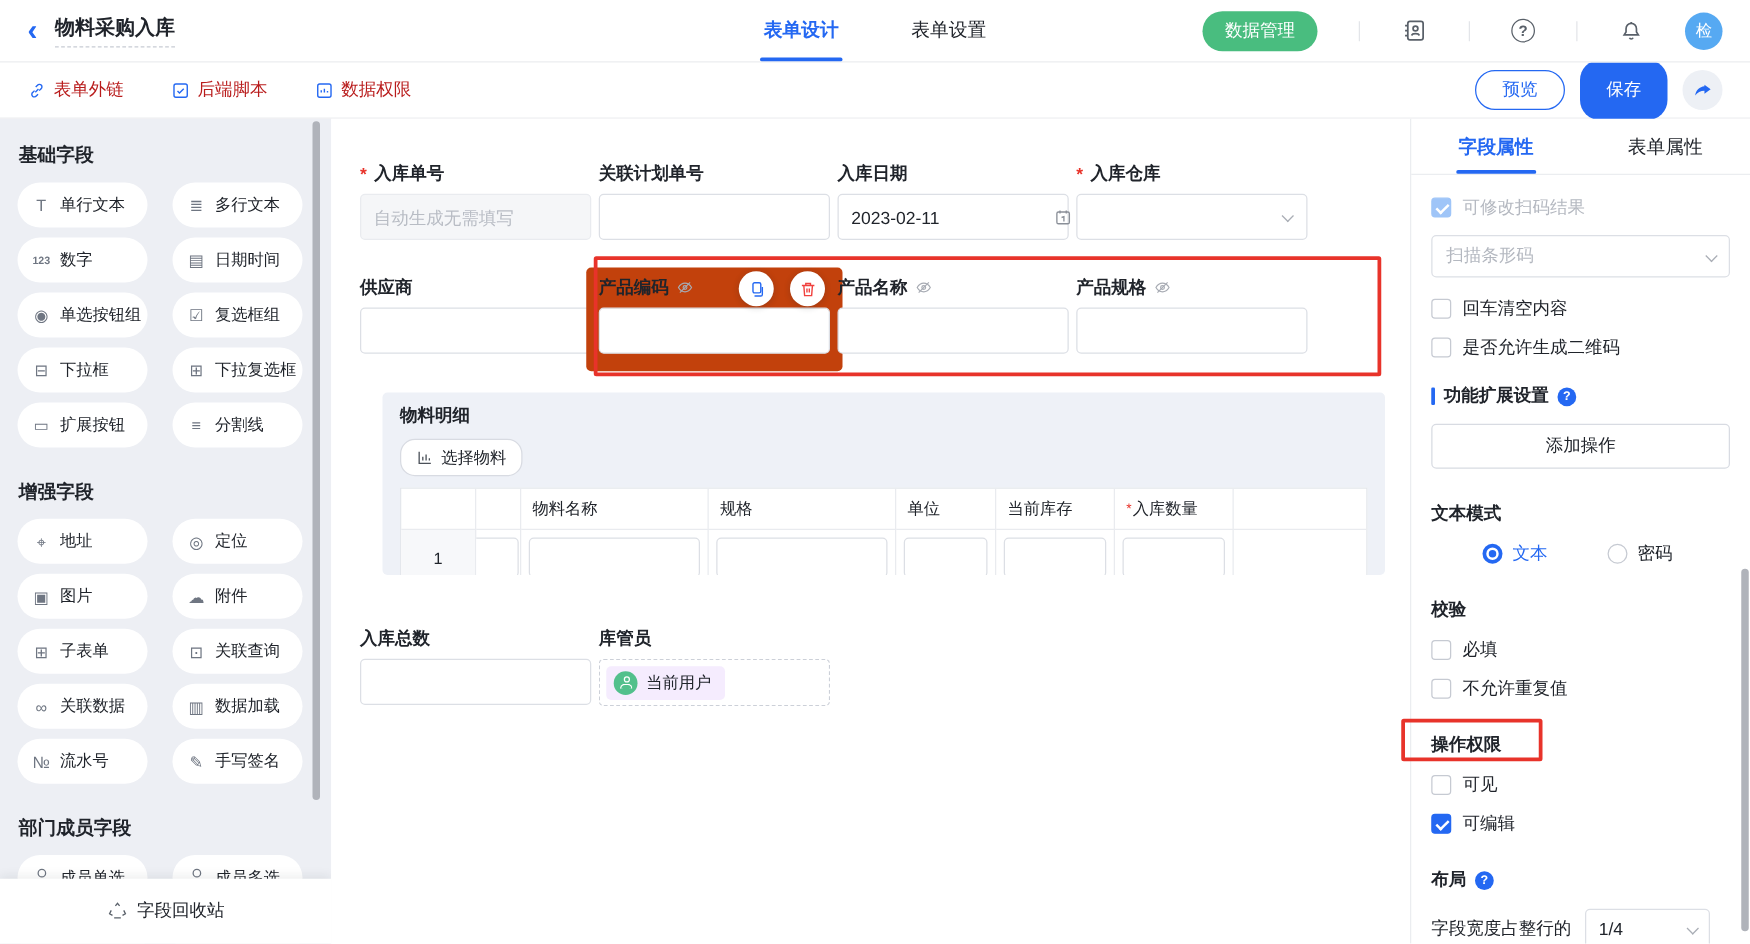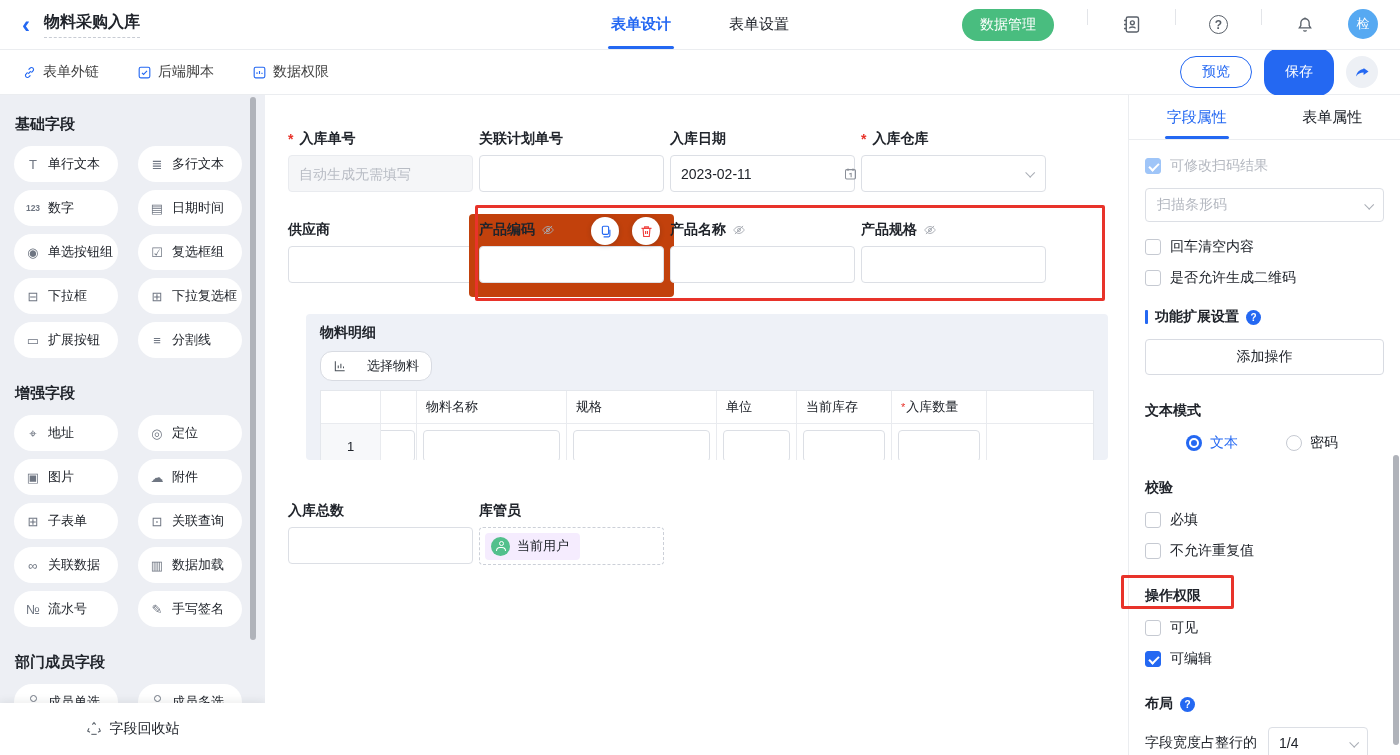--- a/index.html
+++ b/index.html
@@ -7,30 +7,30 @@
   .app{width:1400px;height:755px;position:relative;font-family:"Liberation Sans",sans-serif;color:#20242b;background:#fff;overflow:hidden}
 
   
   .topbar{height:50px;border-bottom:1px solid #ebedf0;display:flex;align-items:center;padding:0 22px;position:relative;background:#fff}
   .back{color:#2468f2;font-size:24px;font-weight:bold;line-height:1;cursor:pointer;margin-right:14px}
   .title{font-size:16px;font-weight:700;border-bottom:1px dashed #c8ccd4;padding-bottom:4px}
   .topbar-tabs{position:absolute;left:50%;transform:translateX(-50%);display:flex;gap:58px;height:100%}
   .ttab{display:flex;align-items:center;font-size:15px;color:#20242b;position:relative;cursor:pointer}
   .ttab.active{color:#2468f2;font-weight:700}
   .ttab.active::after{content:"";position:absolute;bottom:0;left:50%;transform:translateX(-50%);width:66px;height:3px;background:#2468f2;border-radius:2px}
-  .topbar-right{margin-left:auto;display:flex;gap:33px}
+  .topbar-right{margin-left:auto;display:flex;align-items:center;gap:33px}
   .btn-green{background:#49bd7f;color:#fff;border:none;border-radius:16px;height:32px;padding:0 18px;font-size:14px;cursor:pointer}
   .vdiv{width:1px;height:16px;background:#e3e5e9}
   .icon-btn{background:none;border:none;cursor:pointer;display:flex;align-items:center;justify-content:center;padding:0}
   .help-circle{width:19px;height:19px;border-radius:50%;border:1.6px solid #596069;color:#596069;font-size:12px;font-weight:700;display:flex;align-items:center;justify-content:center}
   .avatar{width:30px;height:30px;border-radius:50%;background:#56a9f2;color:#fff;display:flex;align-items:center;justify-content:center;font-size:13px;cursor:pointer}
 
   
   .subbar{height:45px;border-bottom:1px solid #ebedf0;display:flex;align-items:center;padding:0 22px;gap:38px;background:#fff}
-  .slink{color:#404040;font-size:14px;display:flex;align-items:center;gap:6px;cursor:pointer;background:none;border:none}
+  .slink{color:#b91c1c;font-size:14px;display:flex;align-items:center;gap:6px;cursor:pointer;background:none;border:none}
   .subbar-right{margin-left:auto;display:flex;gap:12px;align-items:center}
   .btn-outline{height:32px;padding:0 21px;border-radius:16px;border:1px solid #2468f2;color:#2468f2;background:#fff;font-size:14px;cursor:pointer}
   .btn-primary{height:48px;padding:0 21px;border-radius:16px;border:none;color:#fff;background:#2468f2;font-size:14px;cursor:pointer}
   .btn-circle{width:32px;height:32px;border-radius:50%;background:#edf0f5;border:none;display:flex;align-items:center;justify-content:center;cursor:pointer}
 
   
   .bodyrow{display:flex;height:660px;position:relative}
 
   
   .sidebar{width:265px;background:#edeff4;position:relative;overflow:hidden;flex:none}
@@ -60,21 +60,21 @@
   .inputwrap .icon-right{position:absolute;right:10px;top:50%;transform:translateY(-50%)}
   .selectbox{width:185px;height:37px;border:1px solid #dcdfe5;border-radius:4px;background:#fff;display:flex;align-items:center;justify-content:flex-end;padding:0 12px;cursor:pointer}
   .chev{width:7px;height:7px;border-right:1.6px solid #a9adb5;border-bottom:1.6px solid #a9adb5;transform:rotate(45deg) translateY(-1px)}
   .sel-cell{background:#c2410c;border-radius:4px;padding:8px 10px 14px;margin:-8px -10px -14px}
   .fld-actions{position:absolute;top:-5px;right:4px;display:flex;gap:13px;z-index:3}
   .act-circle{width:28px;height:28px;border-radius:50%;background:#fff;border:none;box-shadow:0 1px 5px rgba(31,35,41,.22);display:flex;align-items:center;justify-content:center;cursor:pointer}
 
   
   .subform{margin:31px 0 0 18px;width:802px;height:146px;background:#eef1f7;border-radius:4px;padding:10px 14px;overflow:hidden}
   .sf-title{font-size:14px;font-weight:700;margin-bottom:9px}
-  .sf-btn{height:30px;background:#fff;border:1px solid #d8dbe2;border-radius:12px;font-size:13px;color:#20242b;display:inline-flex;align-items:center;gap:20px;padding:0 12px;margin-bottom:9px;cursor:pointer}
+  .sf-btn{height:30px;background:#fff;border:1px solid #d8dbe2;border-radius:12px;font-size:13px;color:#20242b;display:inline-flex;align-items:center;gap:6px;padding:0 12px;margin-bottom:9px;cursor:pointer}
   .sftable{background:#fff;border:1px solid #e4e7ec;width:774px}
   .sfrow{display:grid;grid-template-columns:60px 36px 150px 150px 80px 95px 95px 1fr}
   .sfhead .sfc{height:33px;font-size:13px;font-weight:400;color:#20242b;display:flex;align-items:center;padding:0 9px}
   .sfc{border-right:1px solid #e9ebef;border-bottom:1px solid #e9ebef;overflow:hidden}
   .sfrow .sfc:last-child{border-right:none}
   .sfbody .sfc{height:44px;border-bottom:none;display:flex;align-items:center;padding:0 6px}
   .sfc.rownum{background:#f7f8fa;justify-content:center;font-size:13px}
   .sfc.required::before{content:"*";color:#e8332a;font-size:11px;margin-right:1px}
   .cellinput{height:32px;width:100%;border:1px solid #dcdfe5;border-radius:4px;background:#fff;outline:none;padding:0 6px}
   .cellinput.cut{width:46px;margin-left:-18px}
@@ -90,21 +90,21 @@
 
   
   .redbox{position:absolute;border:3px solid #e8332a;border-radius:2px;pointer-events:none;z-index:5}
   .redbox.one{left:210px;top:110px;width:630px;height:96px}
   .redbox.two{left:-8px;top:480px;width:113px;height:34px}
 
   
   .panel{width:272px;border-left:1px solid #ebedf0;position:relative;flex:none;background:#fff}
   .ptabs{height:45px;display:flex;border-bottom:1px solid #ebedf0}
   .ptab{flex:1;display:flex;align-items:center;justify-content:center;font-size:15px;position:relative;cursor:pointer}
-  .ptab.active{color:#2468f2;font-weight:400}
+  .ptab.active{color:#2468f2;font-weight:700}
   .ptab.active::after{content:"";position:absolute;bottom:0;left:50%;transform:translateX(-50%);width:64px;height:3px;background:#2468f2;border-radius:2px}
   .pcontent{padding:17px 16px 0;font-size:14px}
   .cbrow{display:flex;align-items:center;gap:9px;margin-bottom:13px;cursor:pointer}
   .cb{width:16px;height:16px;border:1px solid #c6cad2;border-radius:3px;background:#fff;flex:none;position:relative}
   .cb.checked{background:#2468f2;border-color:#2468f2}
   .cb.checked::after{content:"";position:absolute;left:4.5px;top:1.5px;width:4px;height:8px;border:2px solid #fff;border-top:none;border-left:none;transform:rotate(45deg)}
   .cb.checked.dis{background:#9fc5f8;border-color:#9fc5f8}
   .dis-label{color:#b4b8c0}
   .pselect{height:34px;border:1px solid #dcdfe5;border-radius:4px;display:flex;align-items:center;justify-content:space-between;padding:0 11px;color:#b4b8c0;margin:2px 0 16px;cursor:pointer}
   .psec{display:flex;align-items:center;gap:7px;font-weight:700;margin:21px 0 13px}

